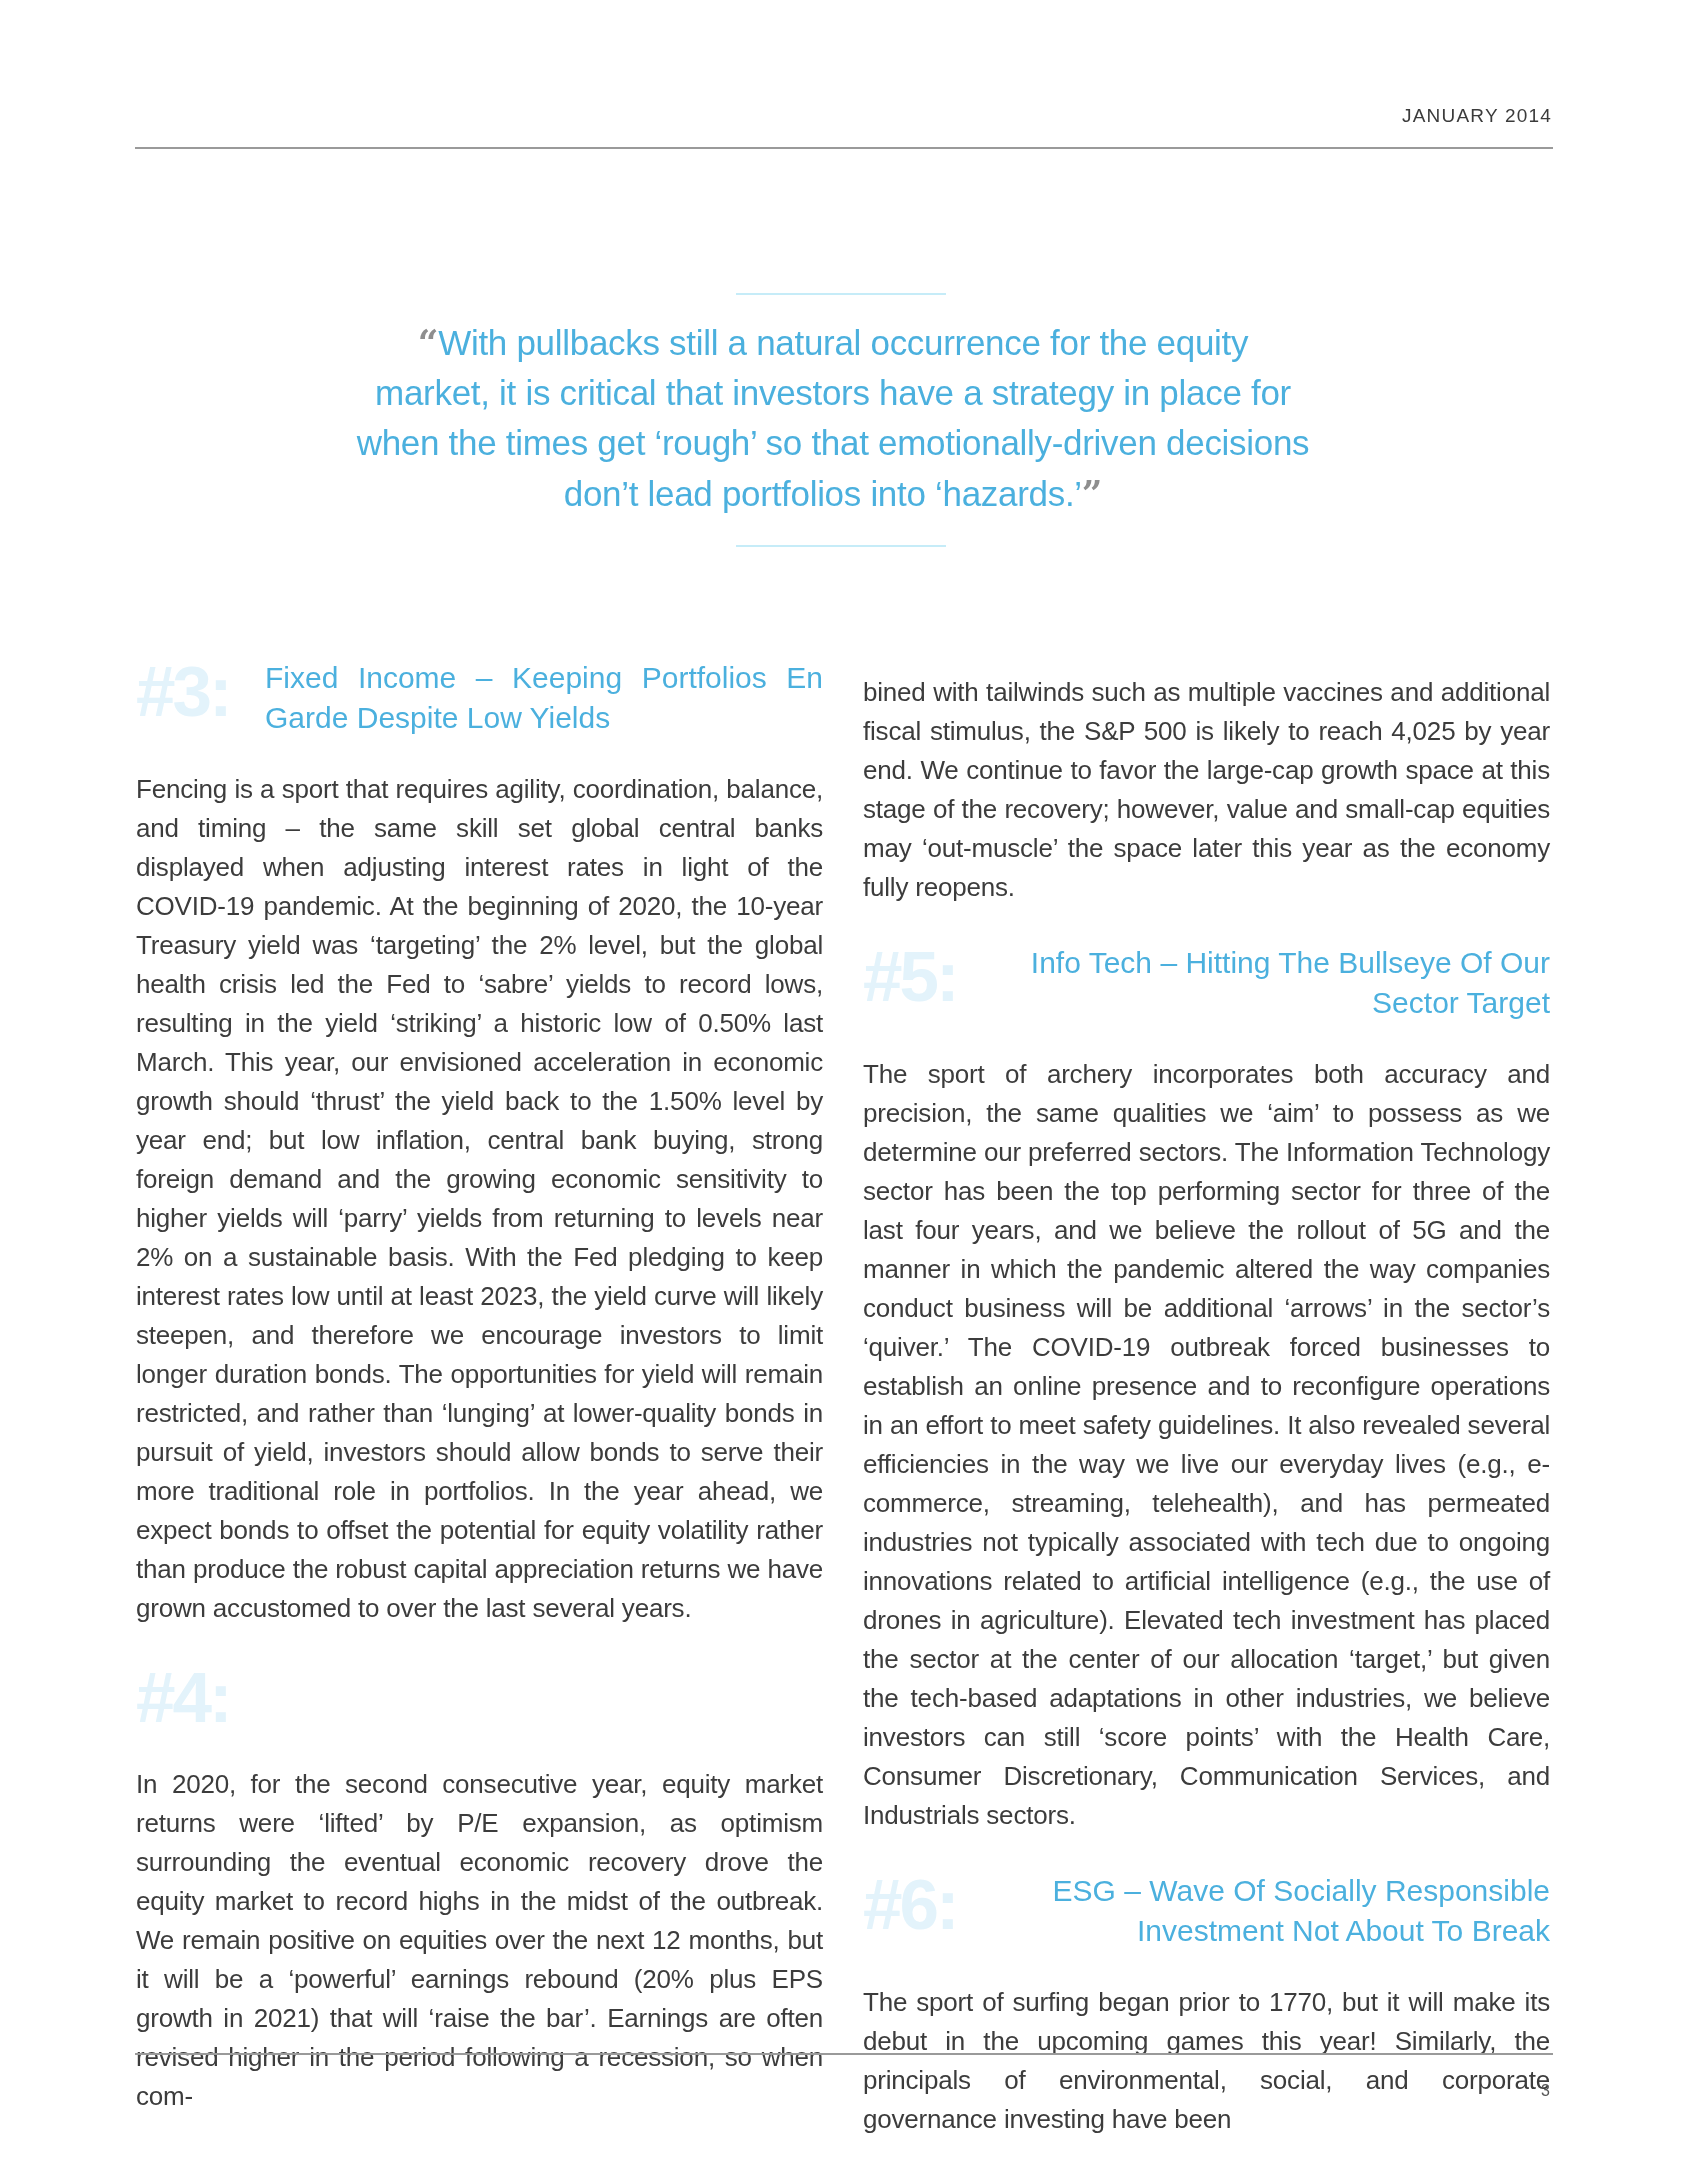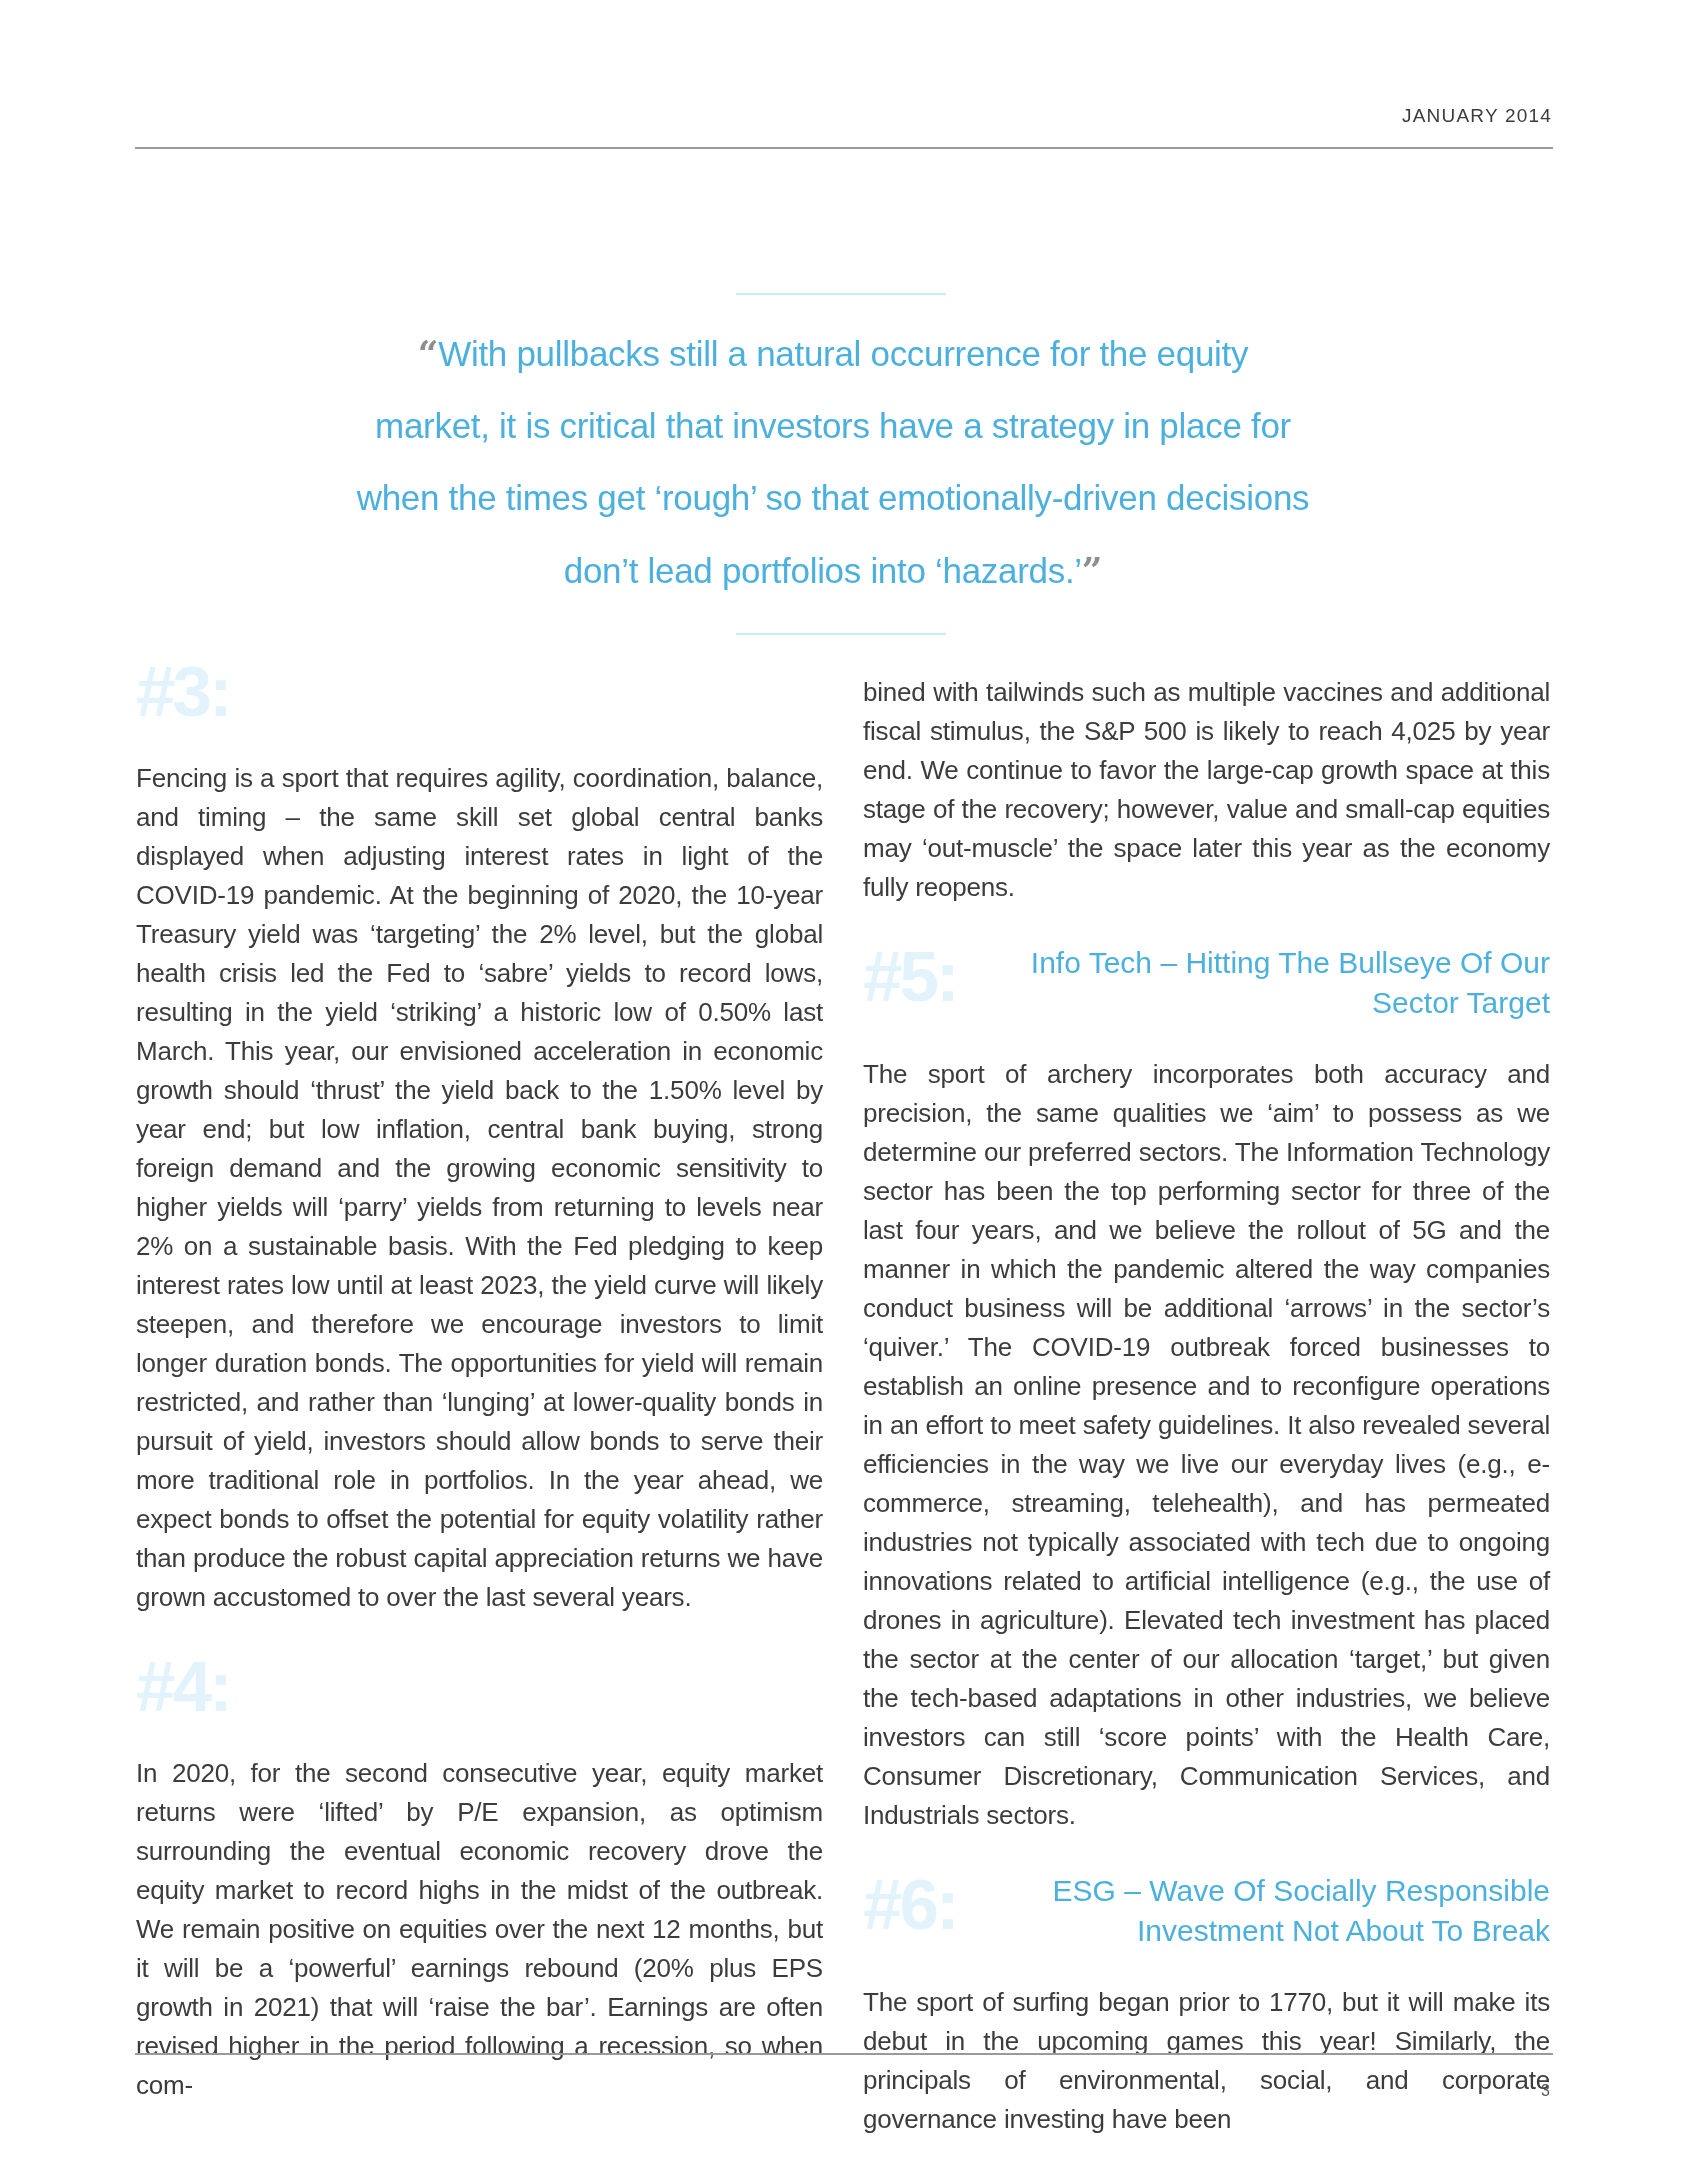--- a/index.html
+++ b/index.html
@@ -50,21 +50,21 @@
     }
     .quote-rule {
       width: 210px;
       height: 2px;
       margin: 0 auto;
       background: #c6ecf8;
     }
     .quote-text {
       margin: 22px 16px 26px 0;
       font-size: 35px;
-      line-height: 72px;
+      line-height: 50px;
       color: #4bb0de;
       letter-spacing: -0.3px;
     }
     .quote-mark {
       color: #8e8e8e;
       font-family: "DejaVu Serif", serif;
       font-size: 36px;
       font-weight: bold;
     }
 
@@ -121,20 +121,21 @@
   <div class="quote-rule"></div>
   <div class="quote-text">
     <span class="quote-mark">“</span><span>With pullbacks still a natural occurrence for the equity market, it is critical that investors have a strategy in place for when the times get ‘rough’ so that emotionally-driven decisions don’t lead portfolios into ‘hazards.’</span><span class="quote-mark">”</span>
   </div>
   <div class="quote-rule"></div>
 </div>
 
 <div class="col left" style="top:658px;">
   <div class="section-head">
     <div class="section-num">#3:</div>
+    <div class="section-title justify">Fixed Income – Keeping Portfolios En Garde Despite Low Yields</div>
   </div>
   <p class="body-text" style="margin-top:32px;">Fencing is a sport that requires agility, coordination, balance, and timing – the same skill set global central banks displayed when adjusting interest rates in light of the COVID-19 pandemic. At the beginning of 2020, the 10-year Treasury yield was ‘targeting’ the 2% level, but the global health crisis led the Fed to ‘sabre’ yields to record lows, resulting in the yield ‘striking’ a historic low of 0.50% last March. This year, our envisioned acceleration in economic growth should ‘thrust’ the yield back to the 1.50% level by year end; but low inflation, central bank buying, strong foreign demand and the growing economic sensitivity to higher yields will ‘parry’ yields from returning to levels near 2% on a sustainable basis. With the Fed pledging to keep interest rates low until at least 2023, the yield curve will likely steepen, and therefore we encourage investors to limit longer duration bonds. The opportunities for yield will remain restricted, and rather than ‘lunging’ at lower-quality bonds in pur­suit of yield, investors should allow bonds to serve their more traditional role in portfolios. In the year ahead, we expect bonds to offset the potential for equity volatility rather than produce the robust capital appreciation returns we have grown accustomed to over the last several years.</p>
 
   <div class="section-head" style="margin-top:36px;">
     <div class="section-num">#4:</div>
   </div>
   <p class="body-text" style="margin-top:32px;">In 2020, for the second consecutive year, equity market returns were ‘lifted’ by P/E expansion, as optimism surrounding the even­tual economic recovery drove the equity market to record highs in the midst of the outbreak. We remain positive on equities over the next 12 months, but it will be a ‘powerful’ earnings rebound (20% plus EPS growth in 2021) that will ‘raise the bar’. Earnings are often revised higher in the period following a recession, so when com-</p>
 </div>
 
 <div class="col right" style="top:673px;">

